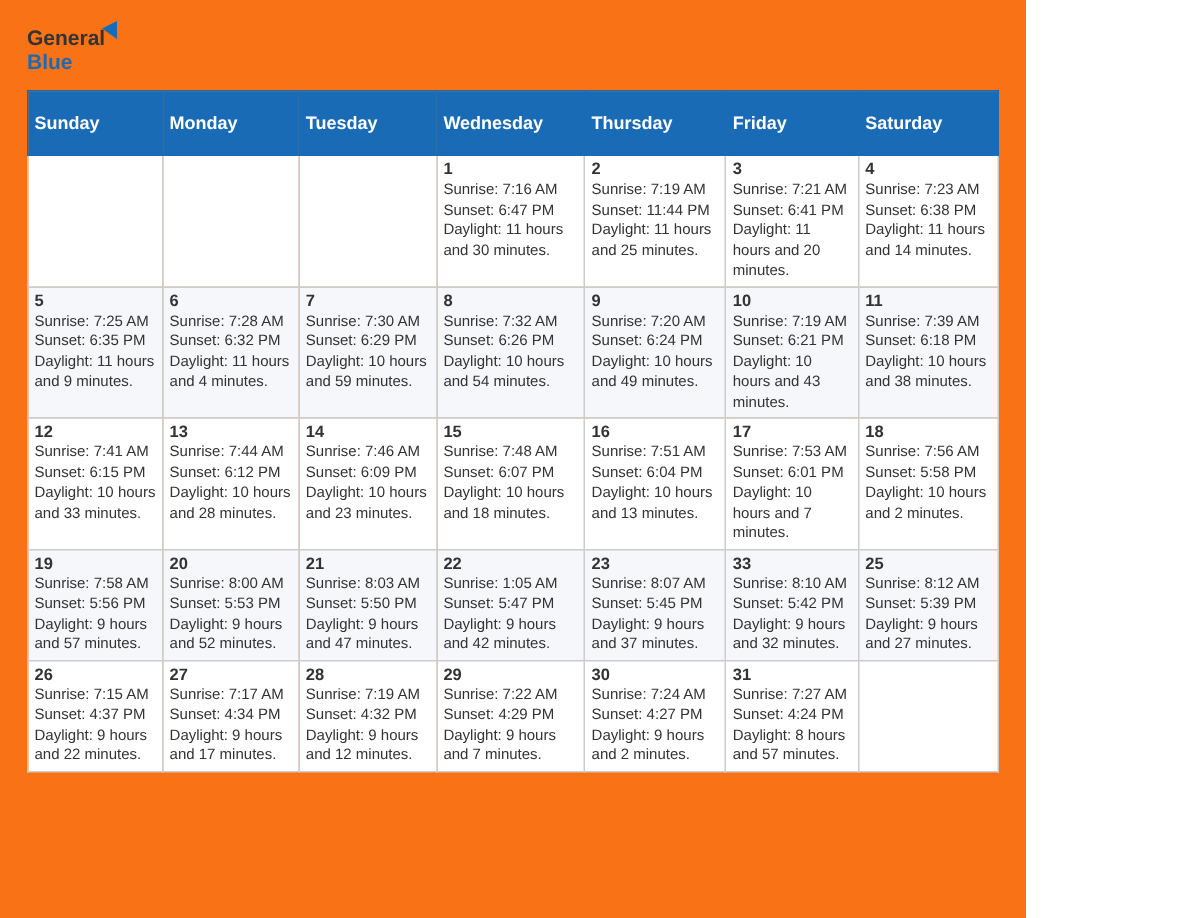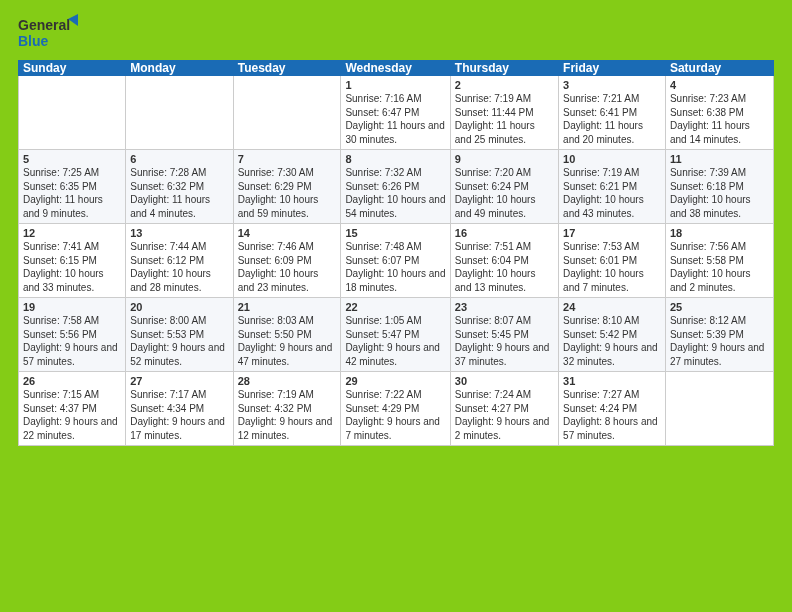--- a/index.html
+++ b/index.html
@@ -3,23 +3,23 @@
   <meta charset="utf-8">
   <style>
     * { box-sizing: border-box; margin: 0; padding: 0; }
     body {
       font-family: Arial, Helvetica, sans-serif;
       background: #fff;
       width: 792px;
       min-height: 612px;
     }
     .page {
-      width: 792px;
+      width: 684px;
       min-height: 612px;
-      background: #84cc16;
+      background: #f97316;
       padding: 10px 18px 10px 18px;
     }
     .header {
       display: flex;
       align-items: flex-start;
       justify-content: space-between;
       margin-bottom: 6px;
     }
     .logo {
       display: flex;
@@ -42,21 +42,21 @@
     .calendar-table {
       width: 100%;
       border-collapse: collapse;
       border: 1px solid #ccc;
     }
     .calendar-table th {
       background: #1a6bb5;
       color: #fff;
       font-size: 12px;
       font-weight: bold;
-      padding: 0 4px;
+      padding: 14px 4px;
       text-align: left;
       border: 1px solid #1a6bb5;
     }
     .calendar-table td {
       border: 1px solid #ccc;
       vertical-align: top;
       padding: 3px 4px;
       width: 113px;
       min-height: 72px;
       font-size: 9.5px;
@@ -279,21 +279,21 @@
 and 42 minutes.</div>
           </td>
           <td>
             <span class="day-number">23</span>
             <div class="day-info">Sunrise: 8:07 AM
 Sunset: 5:45 PM
 Daylight: 9 hours
 and 37 minutes.</div>
           </td>
           <td>
-            <span class="day-number">24</span>
+            <span class="day-number">33</span>
             <div class="day-info">Sunrise: 8:10 AM
 Sunset: 5:42 PM
 Daylight: 9 hours
 and 32 minutes.</div>
           </td>
           <td>
             <span class="day-number">25</span>
             <div class="day-info">Sunrise: 8:12 AM
 Sunset: 5:39 PM
 Daylight: 9 hours

